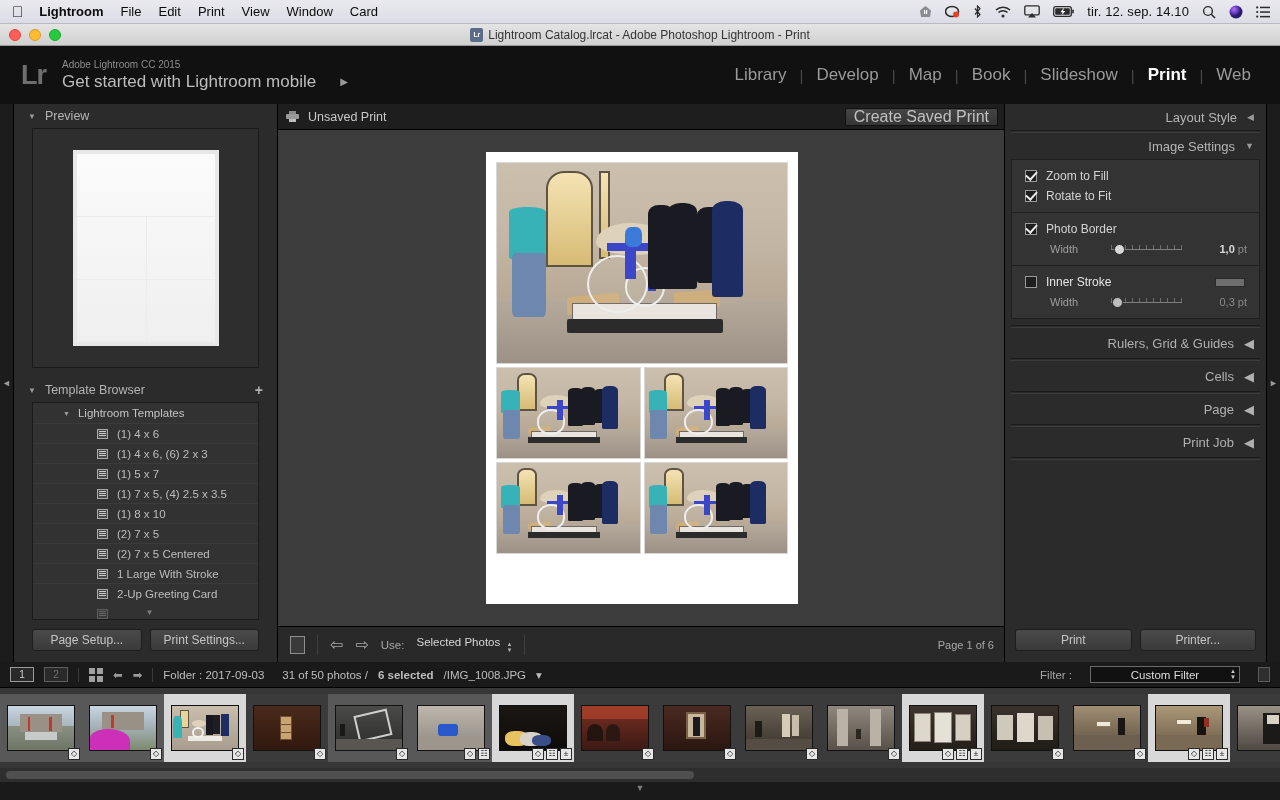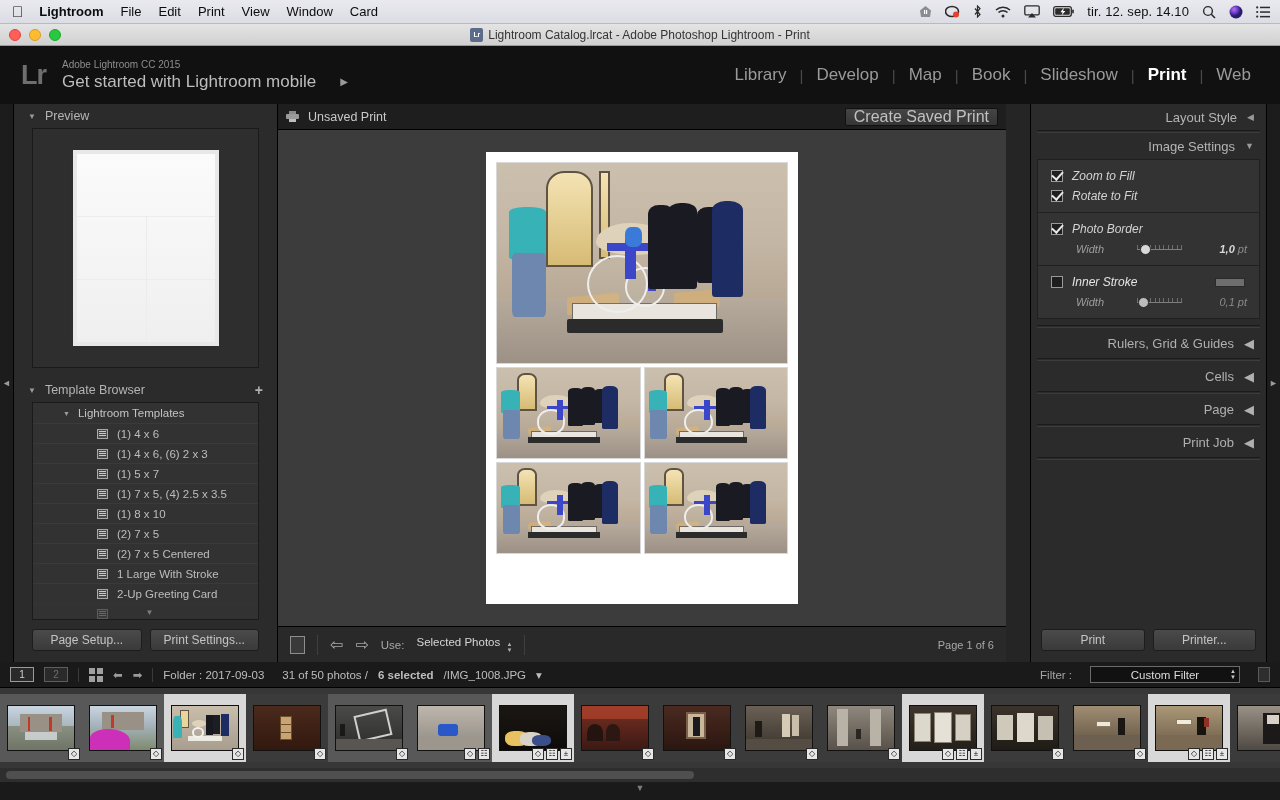--- a/index.html
+++ b/index.html
@@ -182,31 +182,31 @@
   }
   .tb-page { width: 15px; height: 18px; border: 1px solid #8d8d8d; background: #3a3a3a; }
   .tb-div { width: 1px; height: 20px; background: #3f3f3f; }
   .tb-arrow { color: #a9a9a9; font-size: 16px; line-height: 1; }
   .use-val { color: #d6d6d6; }
   .stepper { display: inline-flex; flex-direction: column; font-size: 6px; line-height: 6px; color: #b0b0b0; margin-left: 3px;}
   .pageof { margin-left: auto; color: #a8a8a8; font-size: 11px; }
 
   
   .rightpanel {
-    position: absolute; right: 14px; top: 104px; width: 236px; height: 558px;
+    position: absolute; right: 14px; top: 104px; width: 262px; height: 558px;
     background: #2b2b2b; border-left: 1px solid #000;
     display: flex; flex-direction: column;
   }
   .rp-head {
     height: 26px; display: flex; align-items: center; justify-content: flex-end;
     gap: 10px; padding-right: 12px; color: #b4b4b4; font-size: 13px;
   }
   .rp-head .tri { font-size: 9px; color: #9a9a9a; }
   .rp-rule { height: 3px; margin: 0 6px; border-top: 1px solid #1b1b1b; border-bottom: 1px solid #3c3c3c; }
-  .rp-body { margin: 0 6px; background: #333; border: 1px solid #1f1f1f; font-style: italic; }
+  .rp-body { margin: 0 6px; background: #333; border: 1px solid #1f1f1f; }
   .rp-sec { padding: 6px 0; border-bottom: 1px solid #202020; }
   .rp-sec:last-child { border-bottom: none; }
   .chkrow { display: flex; align-items: center; gap: 9px; height: 20px; padding-left: 13px; }
   .chk { width: 12px; height: 12px; border: 1px solid #9a9a9a; background: #1e1e1e; position: relative; }
   .chk.on::after {
     content: ""; position: absolute; left: 2px; top: -2px; width: 5px; height: 9px;
     border: solid #e8e8e8; border-width: 0 2px 2px 0; transform: rotate(42deg);
   }
   .chkrow .lbl { color: #d3d3d3; font-size: 12px; }
   .chkrow .lbl.dim { color: #e5e5e5; }
@@ -748,21 +748,21 @@
                 <i></i>
                 <i></i>
                 <i></i>
                 <i></i>
                 <i></i>
                 <i></i>
               </span>
             <span class="knob" style="left:1px;background:#bdbdbd"></span>
           </span>
           <span class="sval dim">
-            <span>0,1</span>
+            <span>0,3</span>
             <span>pt</span>
           </span>
         </div>
       </div>
     </div>
 
     <div class="rp-rule" style="margin-top:6px"></div>
     <div class="collapsed-head">
       <span>Rulers, Grid &amp; Guides</span>
       <span class="tri">◀</span>

